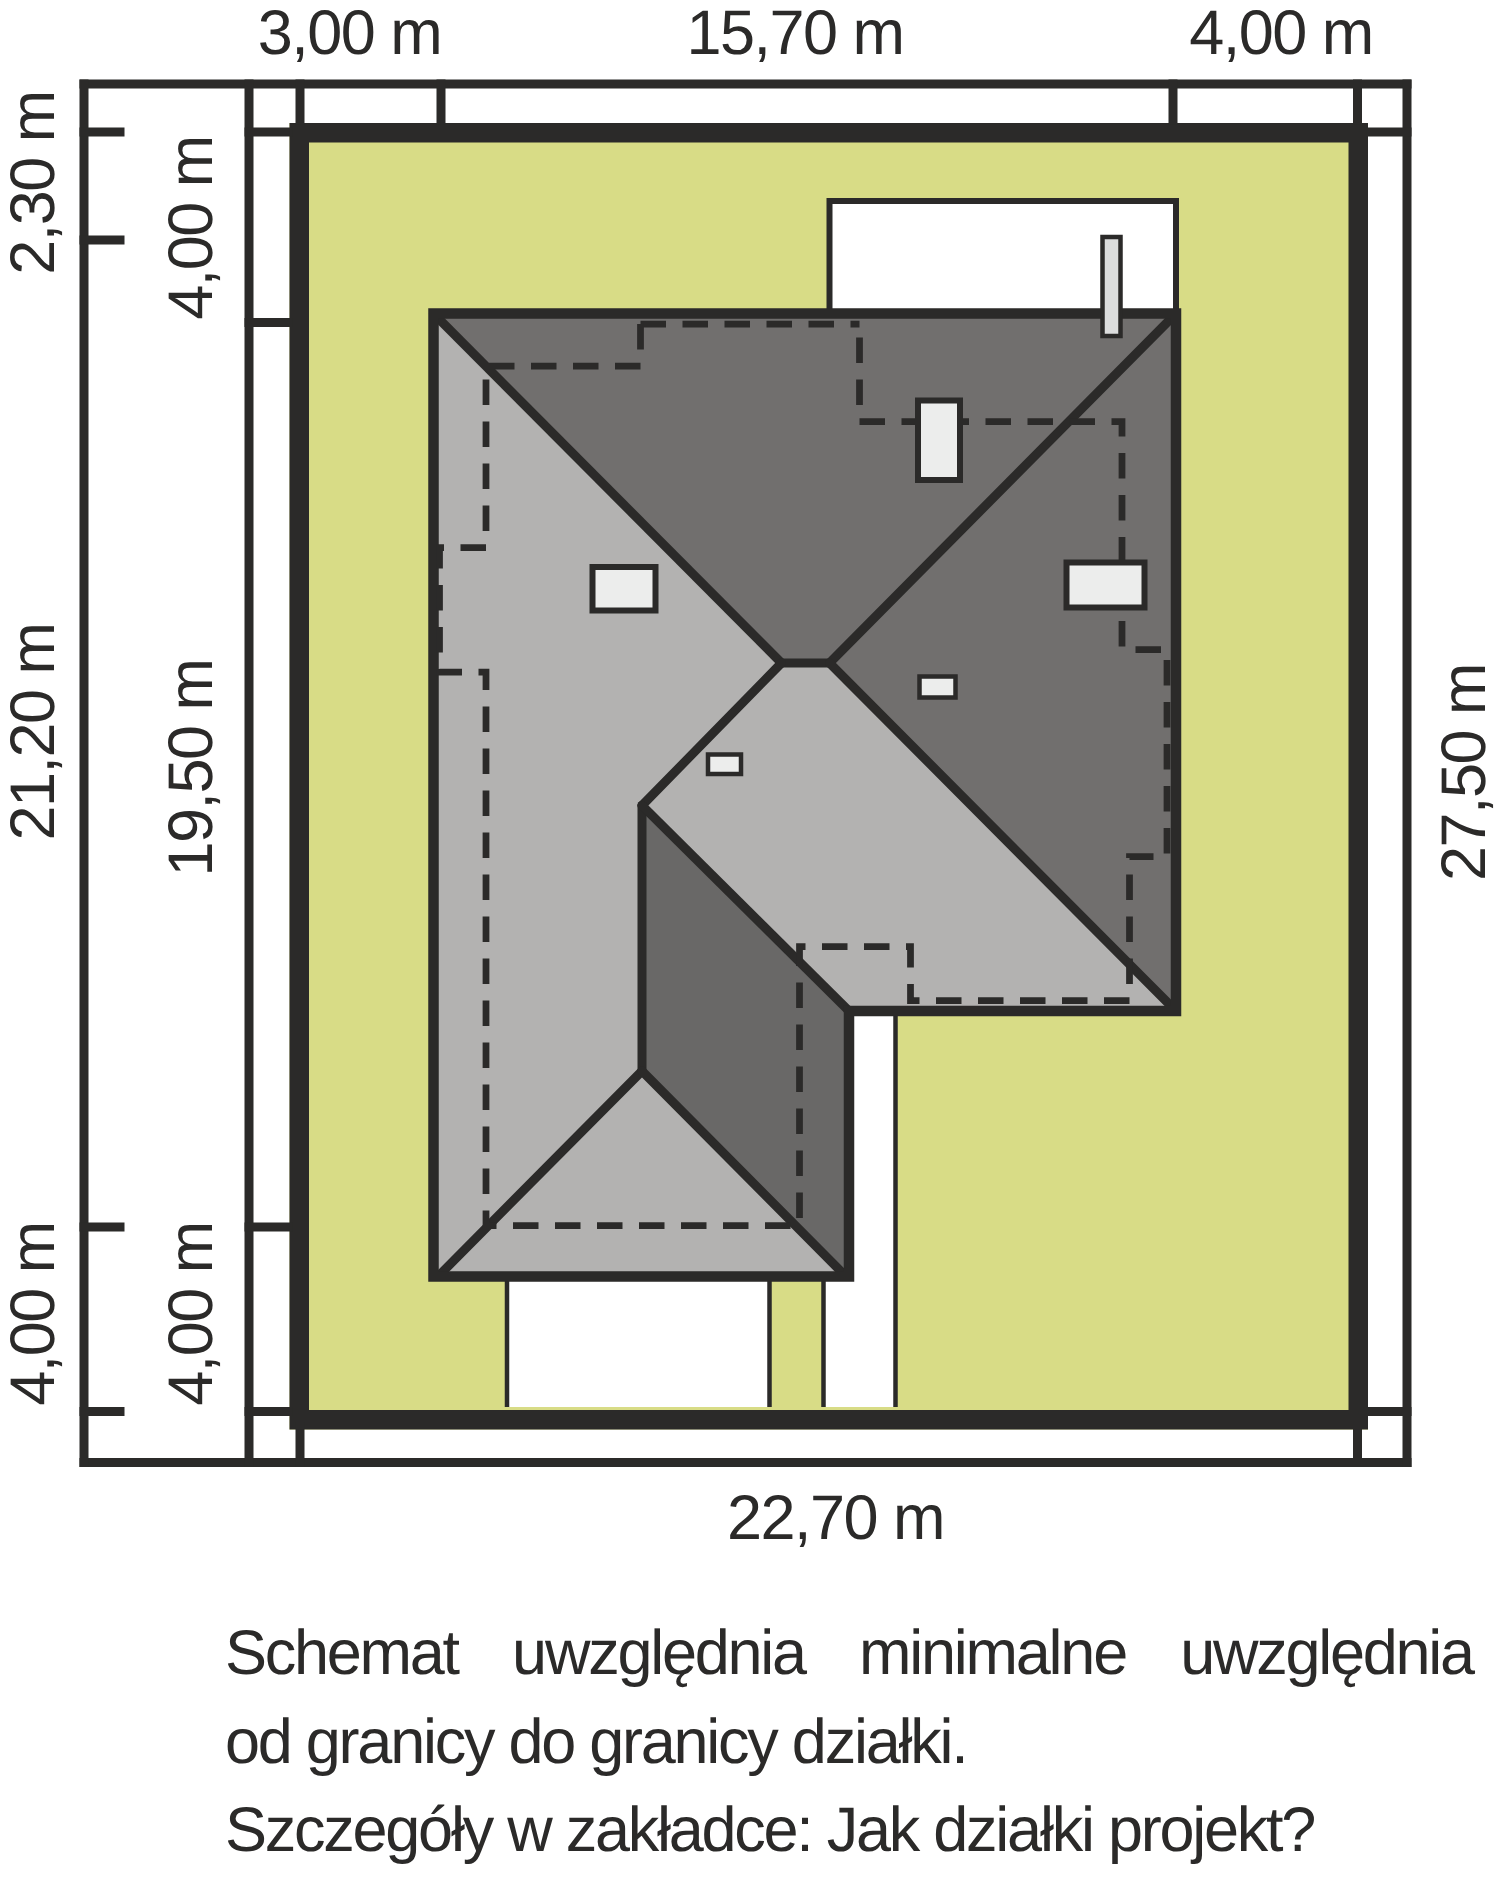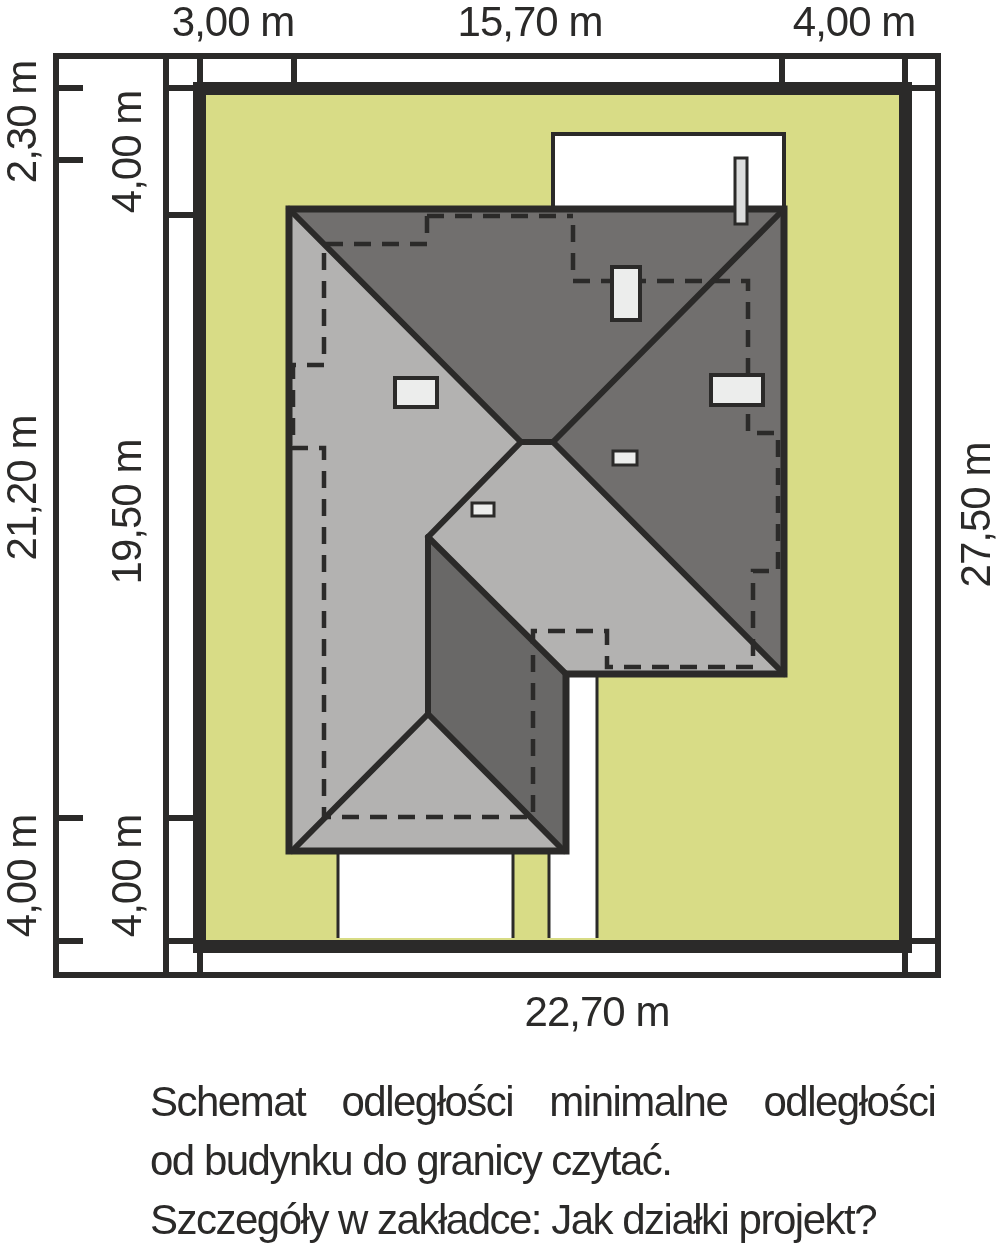--- a/index.html
+++ b/index.html
@@ -106,21 +106,21 @@
 
   <span class="dim-label rot" style="left:22px;top:122px;">2,30 m</span>
   <span class="dim-label rot" style="left:22px;top:488px;">21,20 m</span>
   <span class="dim-label rot" style="left:22px;top:876px;">4,00 m</span>
 
   <span class="dim-label rot" style="left:127px;top:152px;">4,00 m</span>
   <span class="dim-label rot" style="left:127px;top:512px;">19,50 m</span>
   <span class="dim-label rot" style="left:127px;top:876px;">4,00 m</span>
 
   <span class="dim-label rot" style="left:976px;top:515px;">27,50 m</span>
-  <span class="dim-label" style="left:557px;top:1012px;margin-left:40px;">22,70 m</span>
+  <span class="dim-label" style="left:557px;top:1012px;">22,70 m</span>
 
   <div class="caption">
-    <div class="wide">Schemat odległości minimalne odległości</div>
-    <div>od budynku do granicy czytać.</div>
+    <div class="wide">Schemat uwzględnia minimalne uwzględnia</div>
+    <div>od granicy do granicy działki.</div>
     <div>Szczegóły w zakładce: Jak działki projekt?</div>
   </div>
 
 </div>
 
 </body></html>

